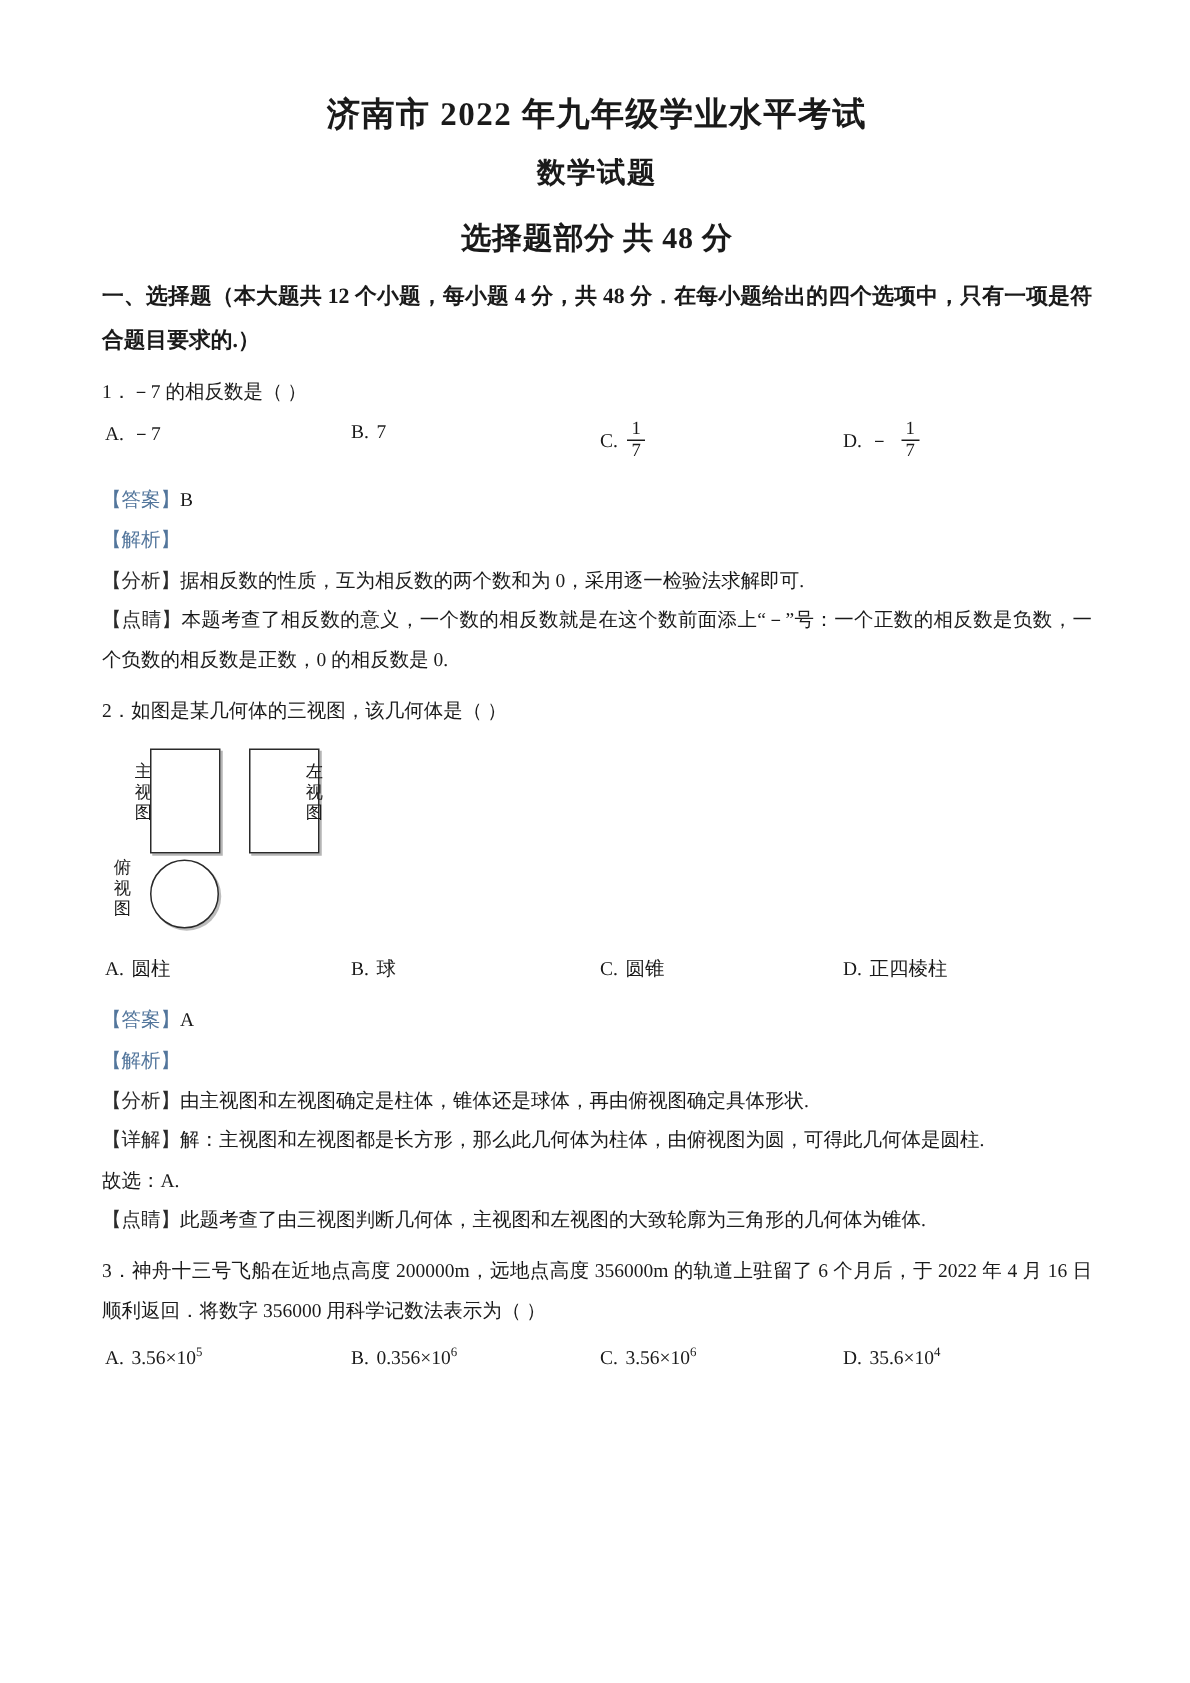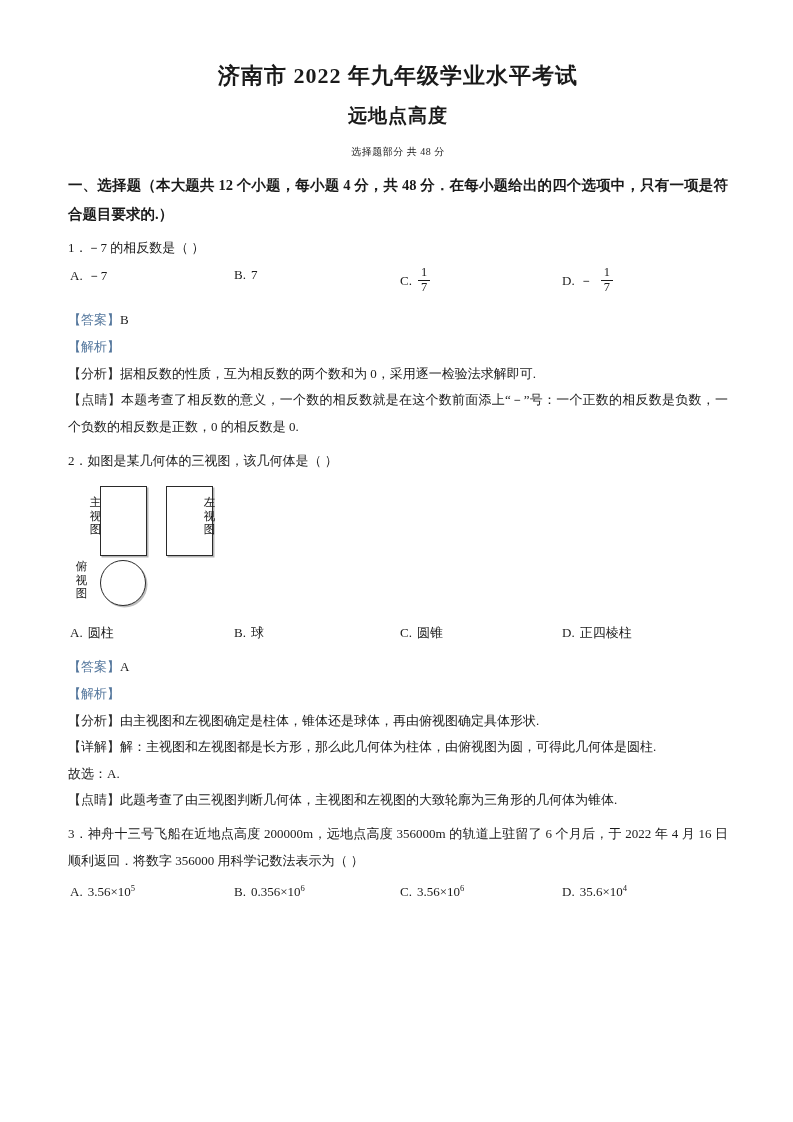--- a/index.html
+++ b/index.html
@@ -43,22 +43,22 @@
     text-align: center;
     font-size: 19px;
     font-weight: bold;
     letter-spacing: 1px;
     margin: 0;
     padding-top: 14px;
     line-height: 1.25;
   }
   .section-heading {
     text-align: center;
-    font-size: 10px;
-    font-weight: normal;
+    font-size: 20px;
+    font-weight: bold;
     margin: 0;
     padding-top: 18px;
     letter-spacing: 0.5px;
   }
   .part-heading {
     font-size: 14.5px;
     font-weight: bold;
     line-height: 1.95;
     margin: 0;
     padding-top: 12px;
@@ -173,21 +173,21 @@
     box-sizing: border-box;
   }
 </style>
 </head>
 <body>
 
 <div class="page">
   <div class="content">
 
     <h1 class="doc-title">济南市 2022 年九年级学业水平考试</h1>
-    <h2 class="doc-subtitle">远地点高度</h2>
+    <h2 class="doc-subtitle">数学试题</h2>
     <div class="section-heading">选择题部分  共 48 分</div>
     <div class="part-heading">一、选择题（本大题共 12 个小题，每小题 4 分，共 48 分．在每小题给出的四个选项中，只有一项是符合题目要求的.）</div>
 
     <div>
       <div class="q-stem">1．－7 的相反数是（      ）</div>
 
       <div class="options">
         <div class="opt opt-a">
           <span class="opt-label">A.</span>
           <span class="opt-val">－7</span>

